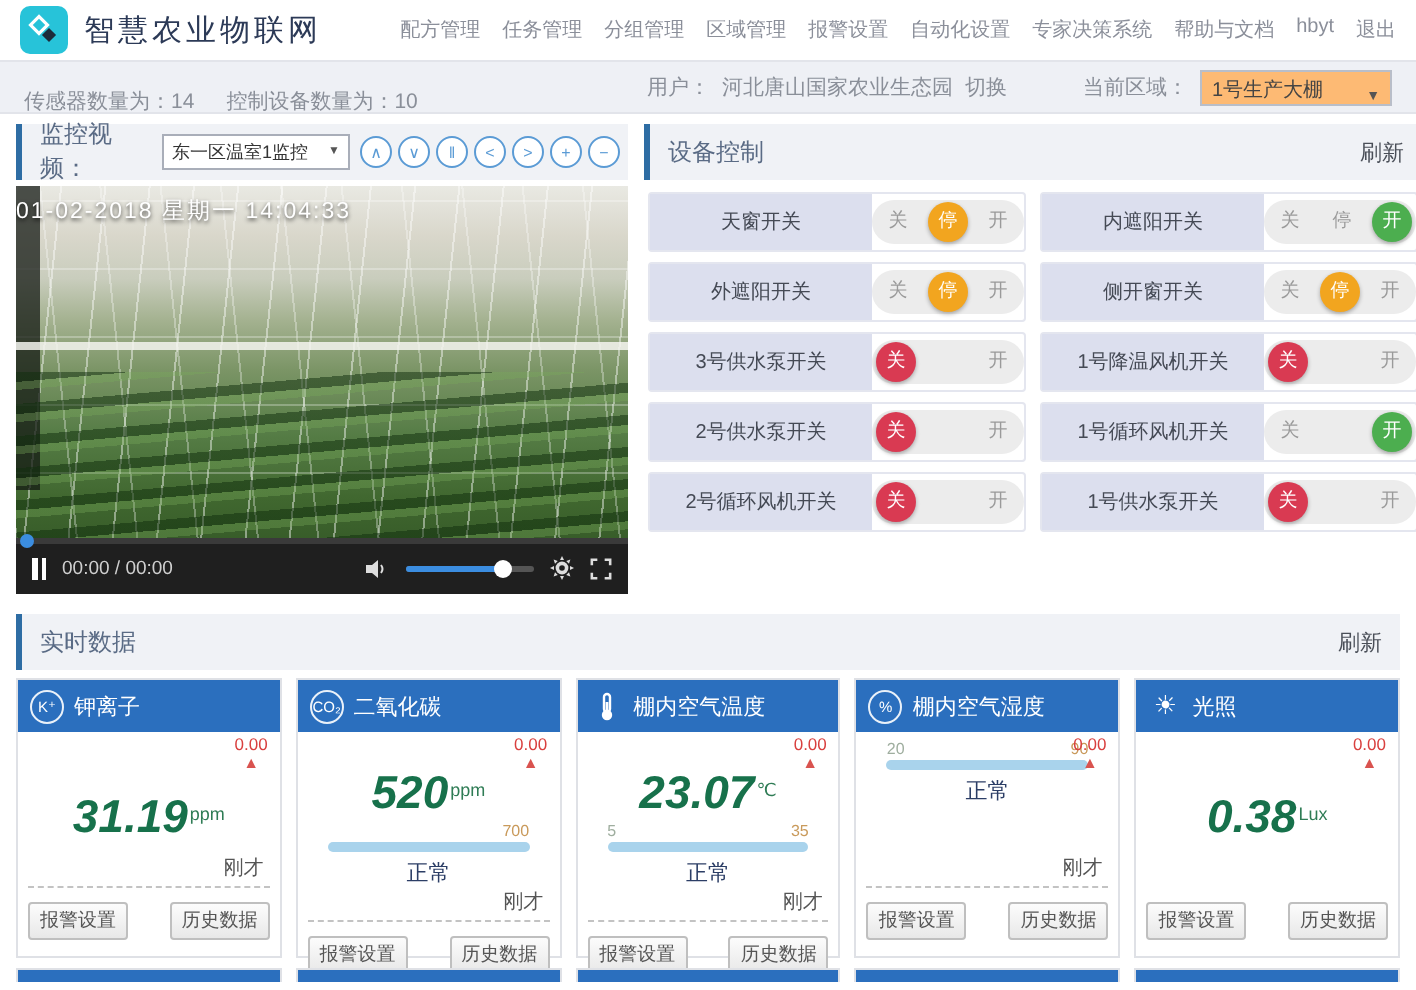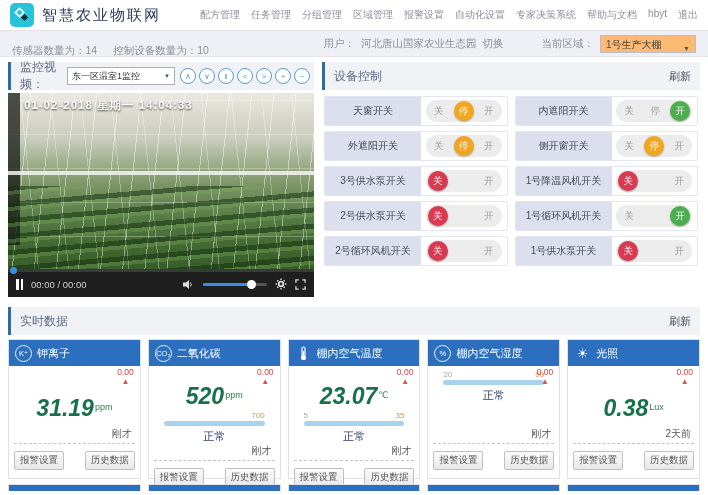--- a/index.html
+++ b/index.html
@@ -28,59 +28,59 @@
   .panel-header { height:28px; background:#f0f2f6; border-left:3px solid #2e6da4;
     display:flex; align-items:center; padding:0 9px; font-size:12px; color:#5a6b85; }
   .panel-header .refresh { margin-left:auto; font-size:11px; color:#4a4f58; cursor:pointer; }
 
   .main { display:flex; padding:5px 8px 0; gap:8px; }
   .col-left { width:306px; flex:0 0 auto; }
   .col-right { flex:1; }
 
   
   .cam-header { gap:5px; padding-right:4px; }
-  .cam-select { background:#fff; border:1px solid #a9aeb9; height:18px; width:108px;
+  .cam-select { background:#fff; border:1px solid #a9aeb9; height:18px; width:94px;
     display:flex; align-items:center; justify-content:space-between; padding:0 4px; font-size:9px; color:#333; flex:0 0 auto;}
   .cam-controls { margin-left:auto; display:flex; gap:3px; }
   .cam-btn { width:16px; height:16px; border:1px solid #5b9bd5; border-radius:50%; color:#5b9bd5;
     font-size:8px; display:flex; align-items:center; justify-content:center; cursor:pointer; background:#fff; }
 
   
   .video { position:relative; width:306px; height:204px; margin-top:3px; background:#222; overflow:hidden; }
   .scene { position:absolute; inset:0 0 26px 0;
     background:linear-gradient(180deg,#e9e9e3 0%,#d9d7cb 14%,#c9cdbd 26%,#a3b18f 38%,#7a9465 52%,#557c45 70%,#40672f 88%,#375c29 100%); }
   .scene:before { content:""; position:absolute; inset:0;
     background:
       repeating-linear-gradient(96deg, rgba(255,255,255,.55) 0 1px, transparent 1px 22px),
       repeating-linear-gradient(84deg, rgba(255,255,255,.4) 0 1px, transparent 1px 30px),
       repeating-linear-gradient(0deg, rgba(255,255,255,.35) 0 1px, transparent 1px 34px);
     opacity:.8; }
   .scene:after { content:""; position:absolute; left:0; right:0; top:52%; bottom:0;
     background:repeating-linear-gradient(175deg, rgba(15,45,12,.5) 0 5px, rgba(120,170,90,.35) 5px 9px, transparent 9px 16px); }
   .pipe { position:absolute; left:0; right:0; top:44%; height:4px; background:rgba(245,245,240,.85); }
   .dark-strip { position:absolute; left:0; top:0; bottom:26px; width:12px; background:rgba(20,25,20,.75); }
-  .vts { position:absolute; top:5px; left:16px; color:#fff; font-size:11.5px; font-weight:bold;
+  .vts { position:absolute; top:5px; left:0; color:#fff; font-size:11.5px; font-weight:normal;
     letter-spacing:1px; text-shadow:0 1px 2px rgba(0,0,0,.7); }
   .vbar { position:absolute; left:0; right:0; bottom:0; height:26px; background:#1f1f1f;
     display:flex; align-items:center; padding:0 8px; gap:8px; }
   .vprogress { position:absolute; top:-2px; left:0; right:0; height:3px; background:#3a3a3a; }
   .vdot { position:absolute; left:2px; top:-2px; width:7px; height:7px; border-radius:50%; background:#3b8de0; }
   .pause-ic { display:flex; gap:2px; cursor:pointer; }
   .pause-ic i { width:2.5px; height:11px; background:#fff; display:block; }
   .vtime { color:#cfcfcf; font-size:9.5px; }
   .vright { margin-left:auto; display:flex; align-items:center; gap:8px; }
   .vol-slider { position:relative; width:64px; height:3px; background:#555; border-radius:2px; cursor:pointer; }
   .vol-fill { position:absolute; left:0; top:0; bottom:0; width:72%; background:#3b8de0; border-radius:2px; }
   .vol-knob { position:absolute; left:68%; top:-3px; width:9px; height:9px; border-radius:50%; background:#fff; }
   .vicon { color:#ddd; display:flex; align-items:center; cursor:pointer; }
 
   
   .dev-grid { display:grid; grid-template-columns:1fr 1fr; gap:5px 7px; padding:6px 2px 0 2px; }
   .dev-row { display:flex; align-items:center; height:30px; background:#fff; border:1px solid #e4e6ef; border-radius:2px; }
-  .dev-label { width:96px; height:100%; background:#dcdfee; display:flex; align-items:center;
+  .dev-label { width:111px; height:100%; background:#dcdfee; display:flex; align-items:center;
     justify-content:center; font-size:10px; color:#454a55; flex:0 0 auto; }
   .toggle-wrap { flex:1; display:flex; justify-content:center; }
   .toggle { display:flex; align-items:center; justify-content:space-between; background:#ececec;
     border-radius:12px; height:22px; width:76px; padding:0 2px; cursor:pointer; }
   .st { font-size:9.5px; color:#9a9a9a; width:22px; text-align:center; line-height:20px; }
   .st.active { color:#fff; border-radius:50%; width:20px; height:20px; line-height:20px;
     box-shadow:0 1px 2px rgba(0,0,0,.3); }
   .st.orange { background:#f2a51f; }
   .st.green  { background:#4cae4f; }
   .st.red    { background:#d93a52; }
@@ -454,21 +454,20 @@
     <div class="card-header">
       <span class="card-icon" style="border:none;font-size:13px">☀</span>
       <span>光照</span>
     </div>
     <div class="card-body">
       <div class="alarm">
         <div class="av">0.00</div>
         <div class="at">▲</div>
       </div>
       <div class="value-wrap gap"><span class="value">0.38</span><span class="unit">Lux</span></div>
-      <div class="updated">2天前</div>
     </div>
     <div class="card-buttons">
       <span class="btn">报警设置</span>
       <span class="btn">历史数据</span>
     </div>
   </div>
 </div>
 
 <div class="next-row">
   <div class="next-strip"></div>

